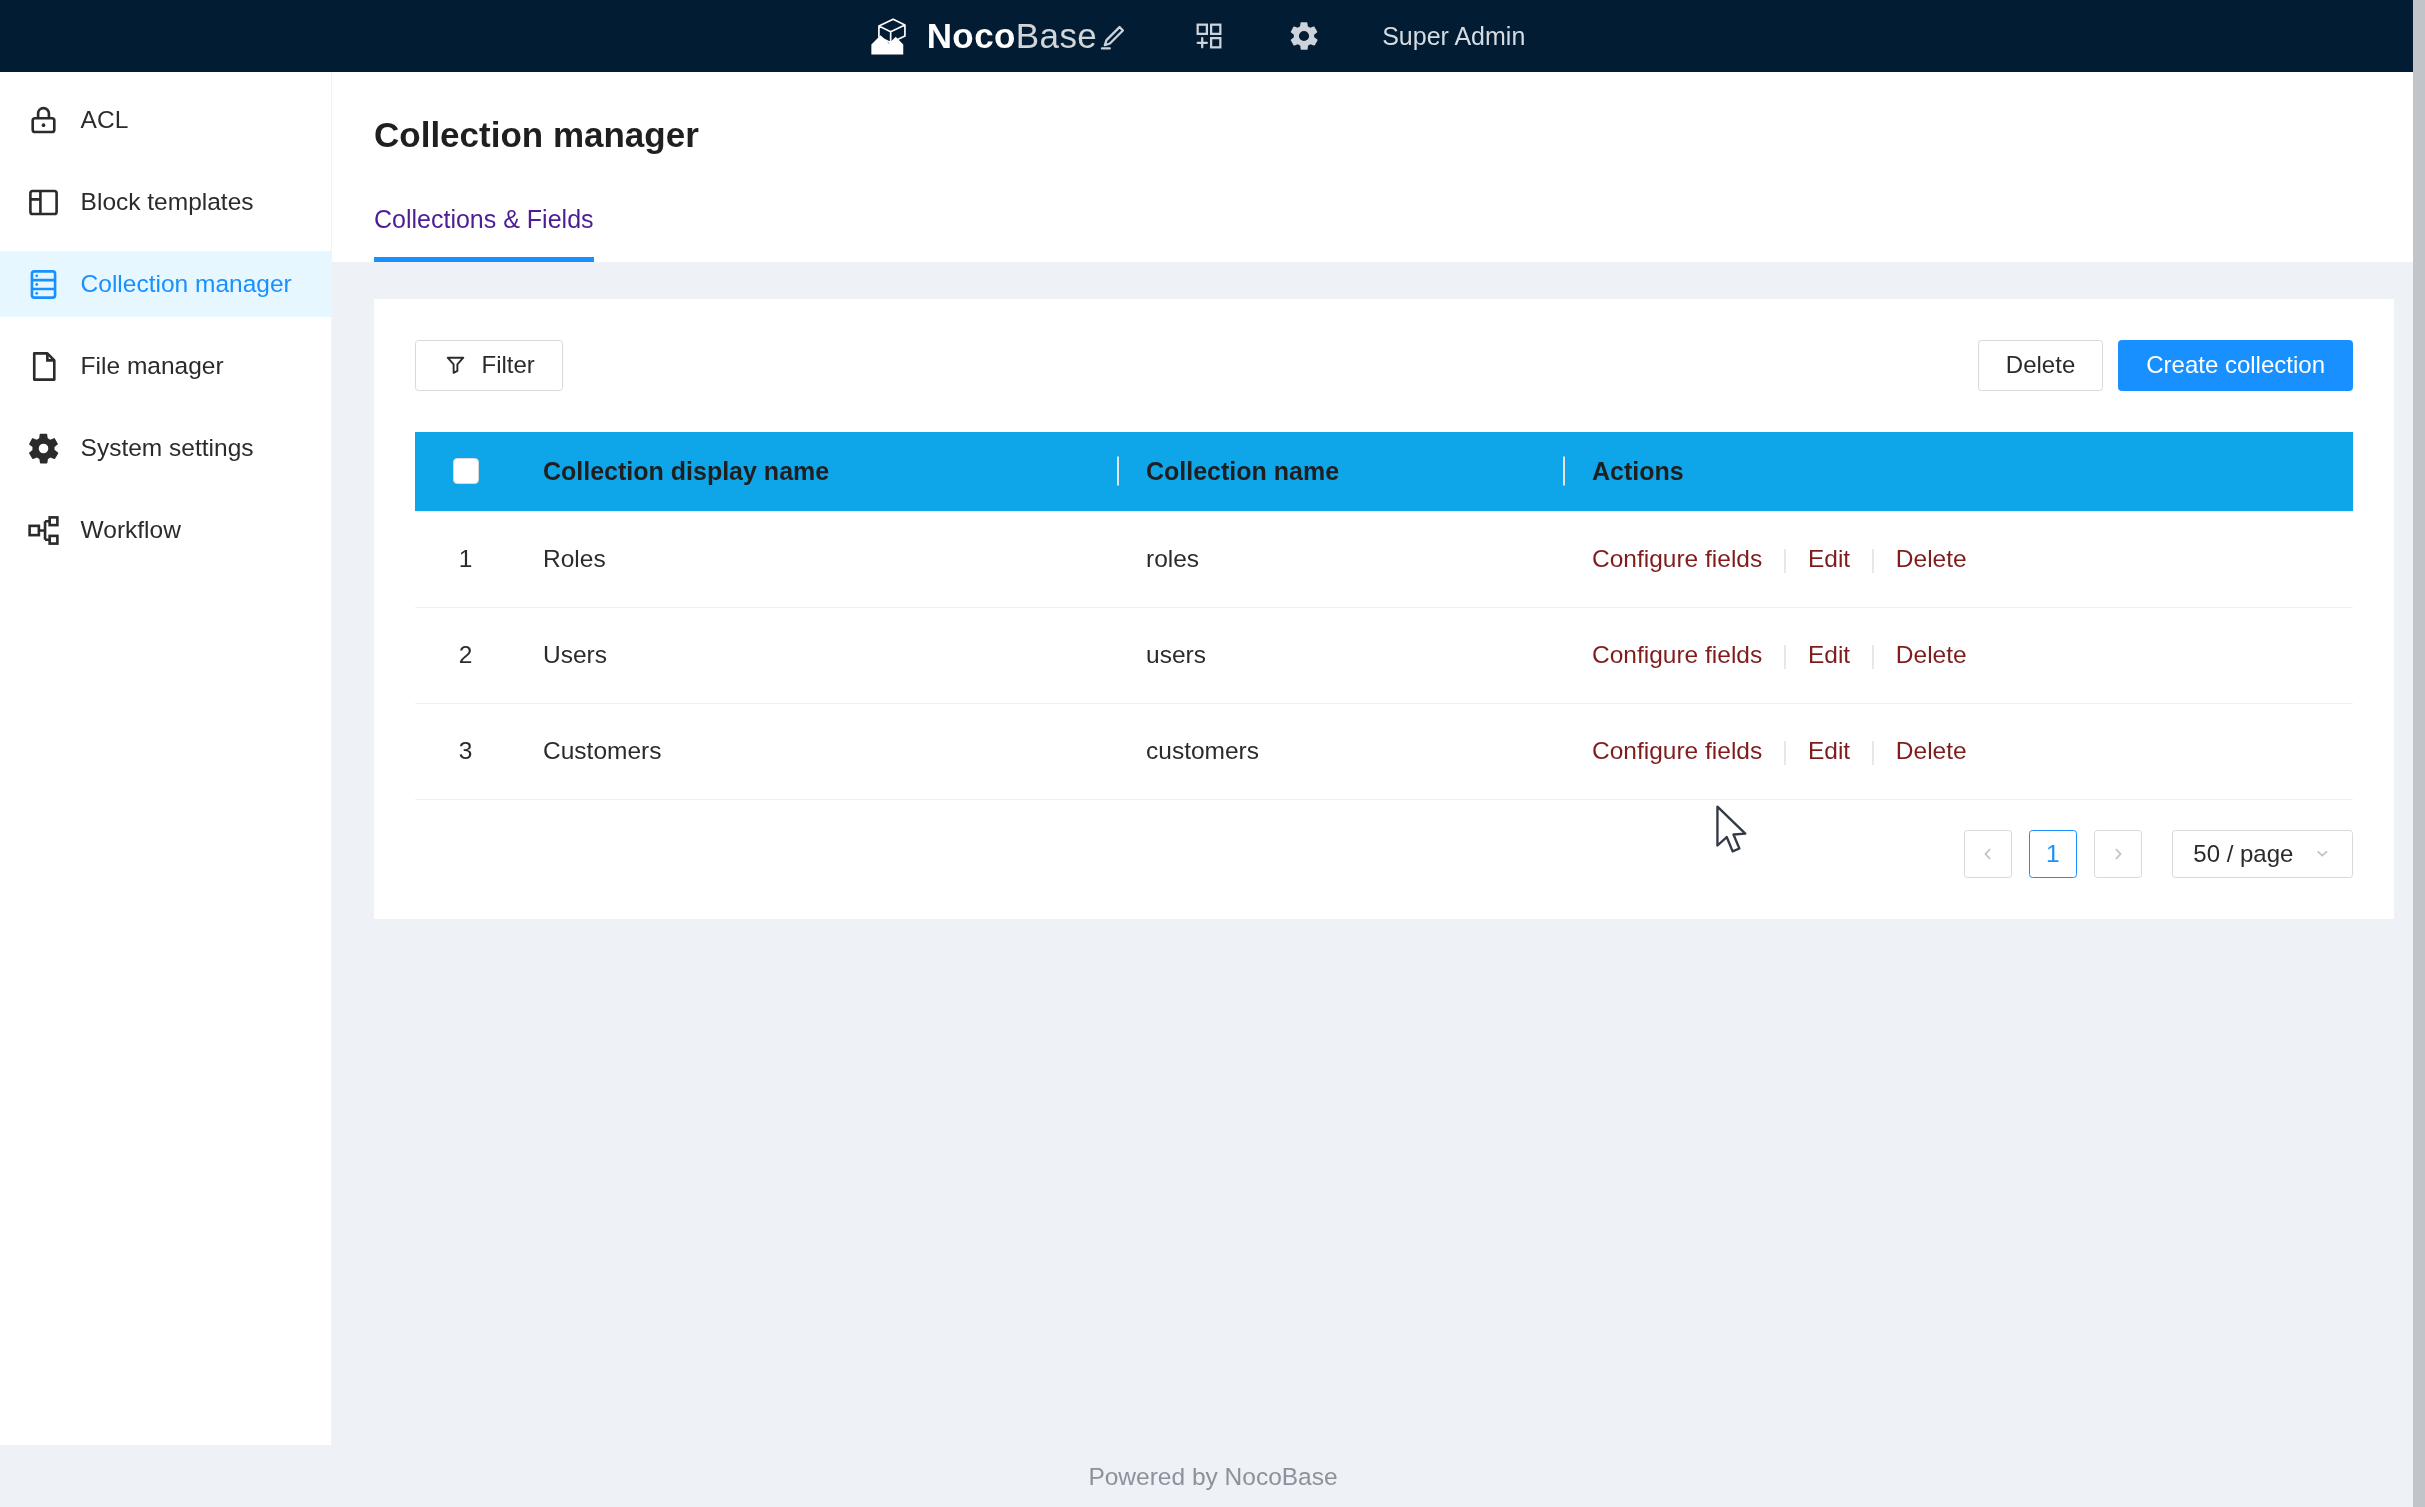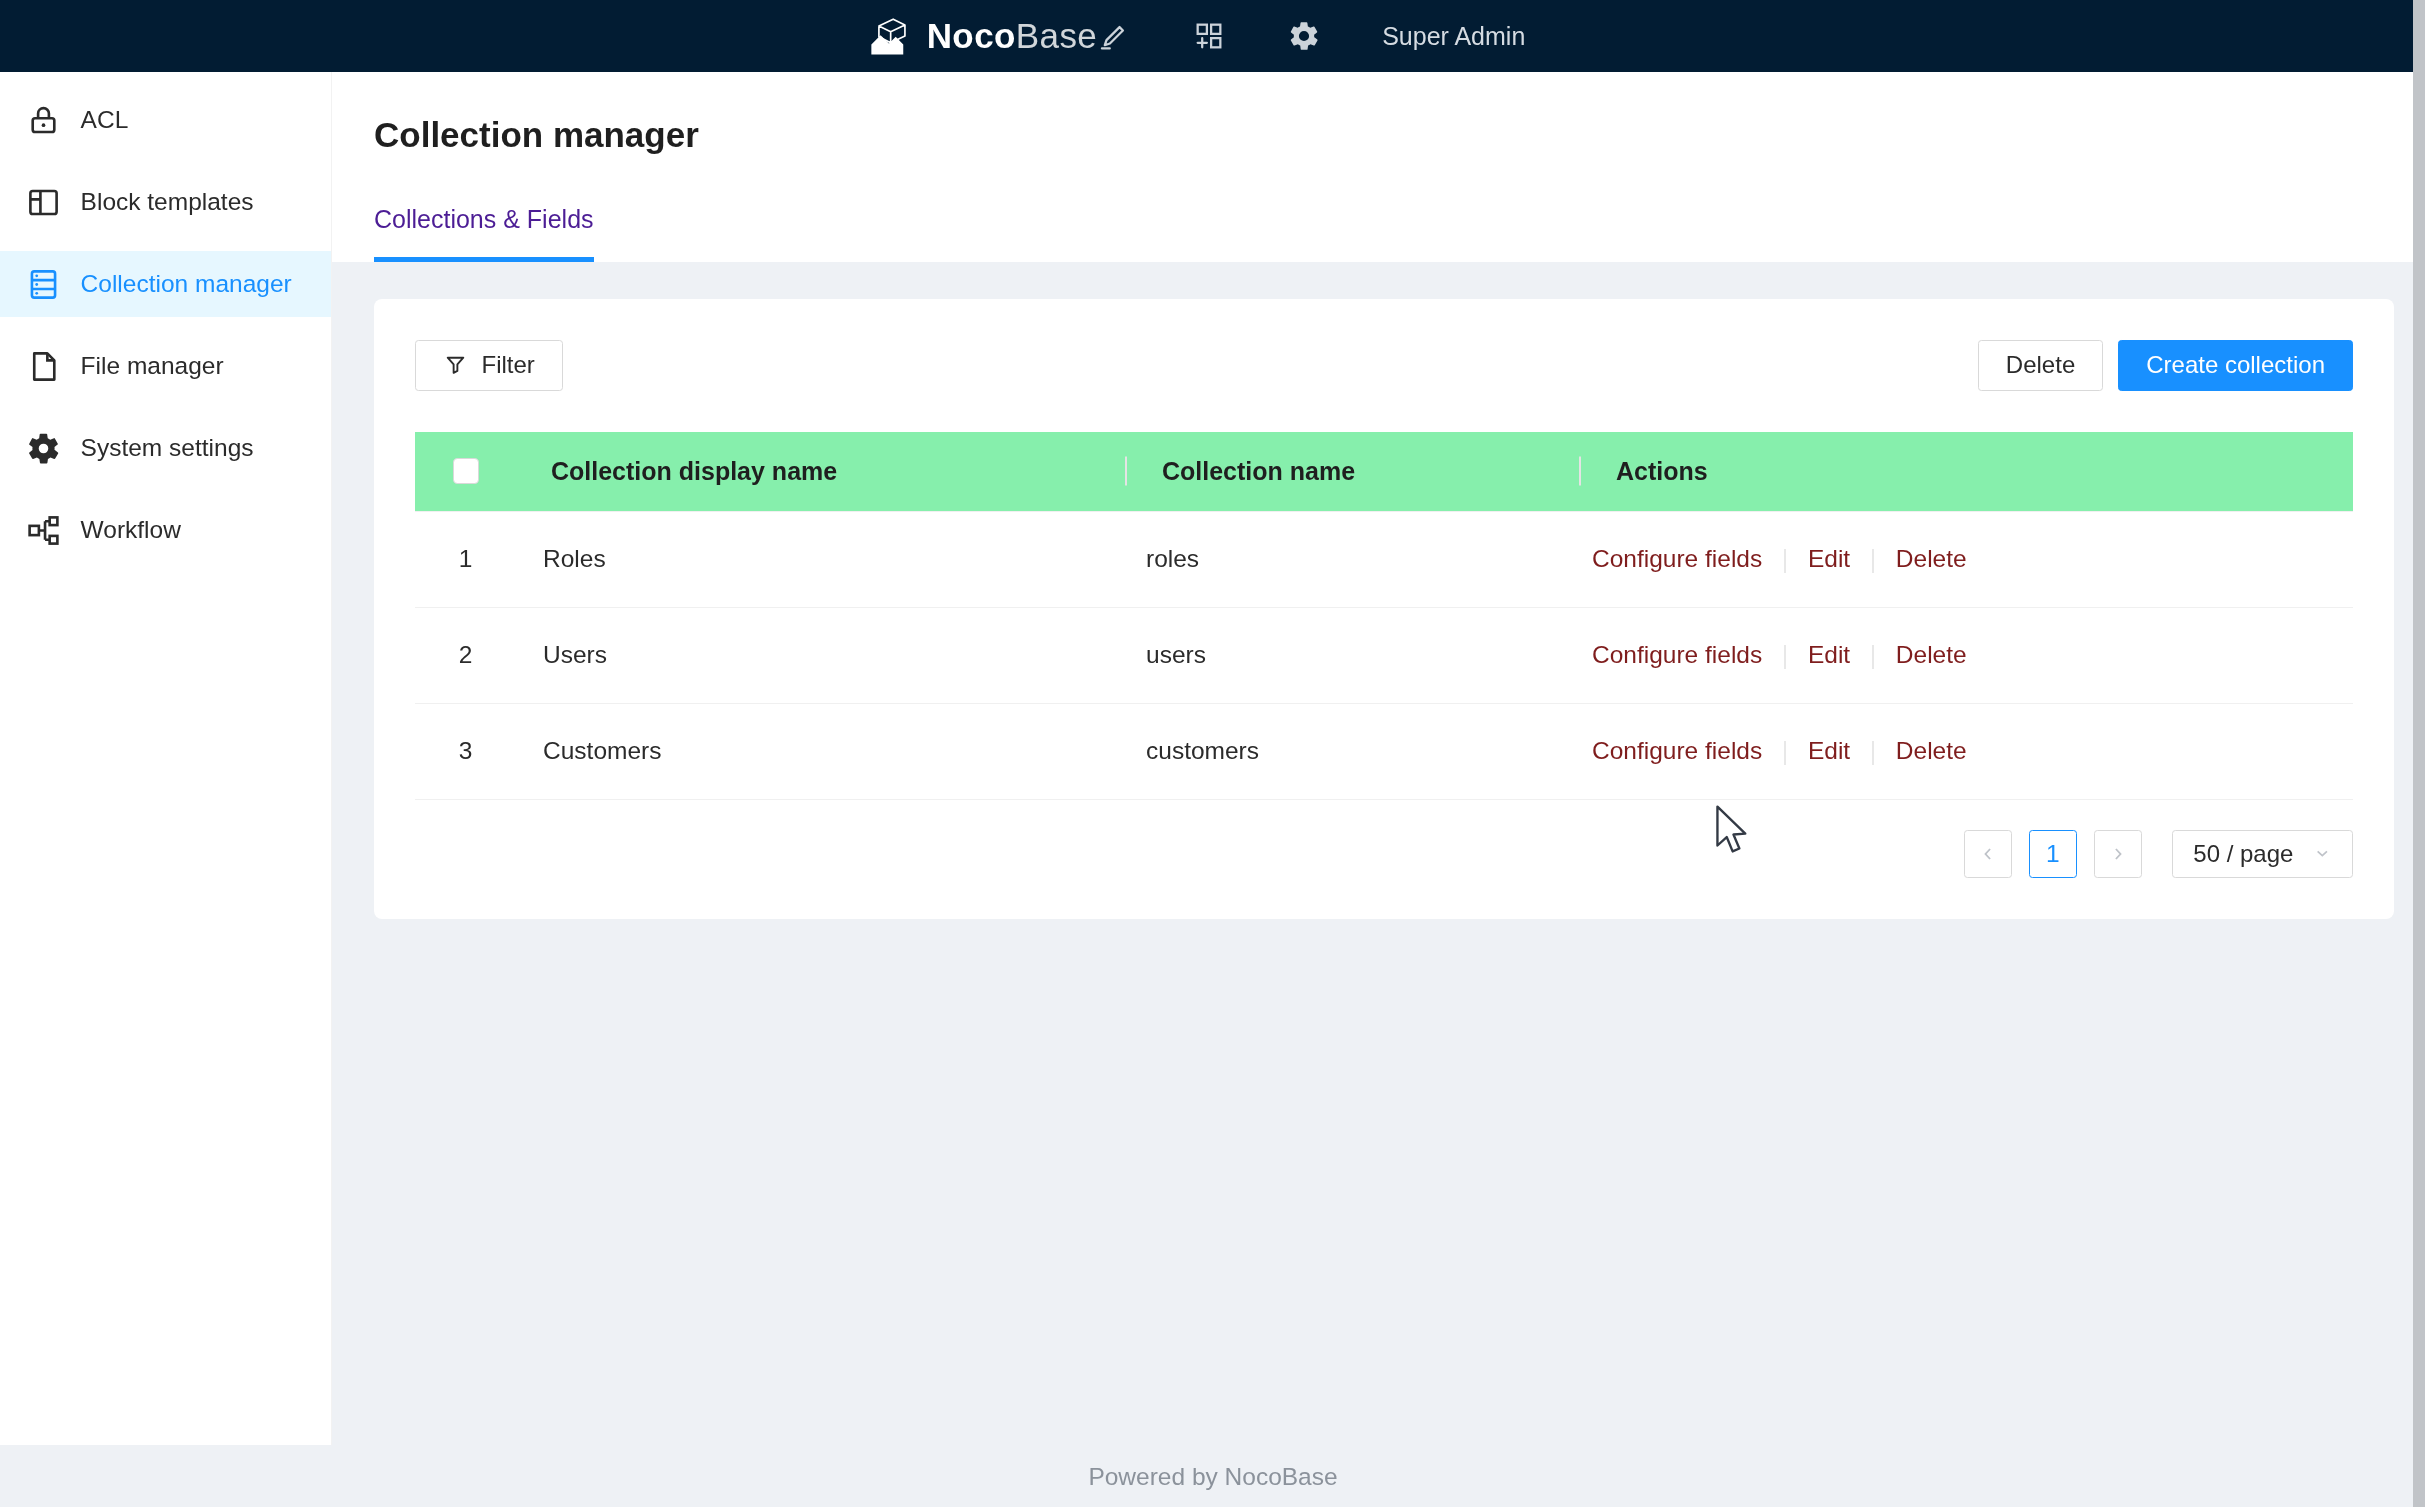--- a/index.html
+++ b/index.html
@@ -44,38 +44,38 @@
   .page-header { background:#ffffff; padding:41px 42px 0 42px; }
   .page-title { font-size:35px; font-weight:bold; color:#1f1f1f; line-height:44px; }
   .tabs { margin-top:44px; }
   .tab {
     display:inline-block; font-size:25px; color:#4c1d95; line-height:37px;
     padding-bottom:18.6px; border-bottom:5px solid #1890ff; cursor:pointer;
   }
 
   
   .card {
-    background:#ffffff; border-radius:8px;
+    background:#ffffff; border-radius:0;
     margin:37px 32px 0 42px; padding:41px;
   }
   .toolbar { display:flex; align-items:center; justify-content:space-between; margin-bottom:41px; }
   .btn {
     height:51px; border:1.7px solid #d9d9d9; border-radius:3.4px; background:#fff;
     display:inline-flex; align-items:center; justify-content:center; gap:13.5px;
     font-size:24px; color:#2b2b2b; padding:0 27px; cursor:pointer;
     font-family:"Liberation Sans", sans-serif;
   }
   .btn .btn-icon { width:25px; height:25px; color:#2b2b2b; }
   .btn-primary { background:#1890ff; border-color:#1890ff; color:#ffffff; }
   .toolbar-right { display:flex; gap:15px; }
 
   
   .table { width:100%; }
   .trow { display:flex; align-items:center; border-bottom:1.7px solid #f0f0f0; }
-  .thead { background:#86efac;gap:8px; }
+  .thead { background:#0ea5e9; }
   .tcell { padding:25px 27px; font-size:24.5px; }
   .col-sel { width:101px; flex:none; display:flex; justify-content:center; padding:25px 0; }
   .col-display { width:603px; flex:none; }
   .col-name { width:446px; flex:none; }
   .col-actions { flex:1; }
   .thead .tcell { font-weight:bold; font-size:25px; color:#1f1f1f; position:relative; }
   .thead .col-display::after, .thead .col-name::after {
     content:""; position:absolute; right:0; top:50%; transform:translateY(-50%);
     width:1.7px; height:29px; background:#e4e4e4;
   }

